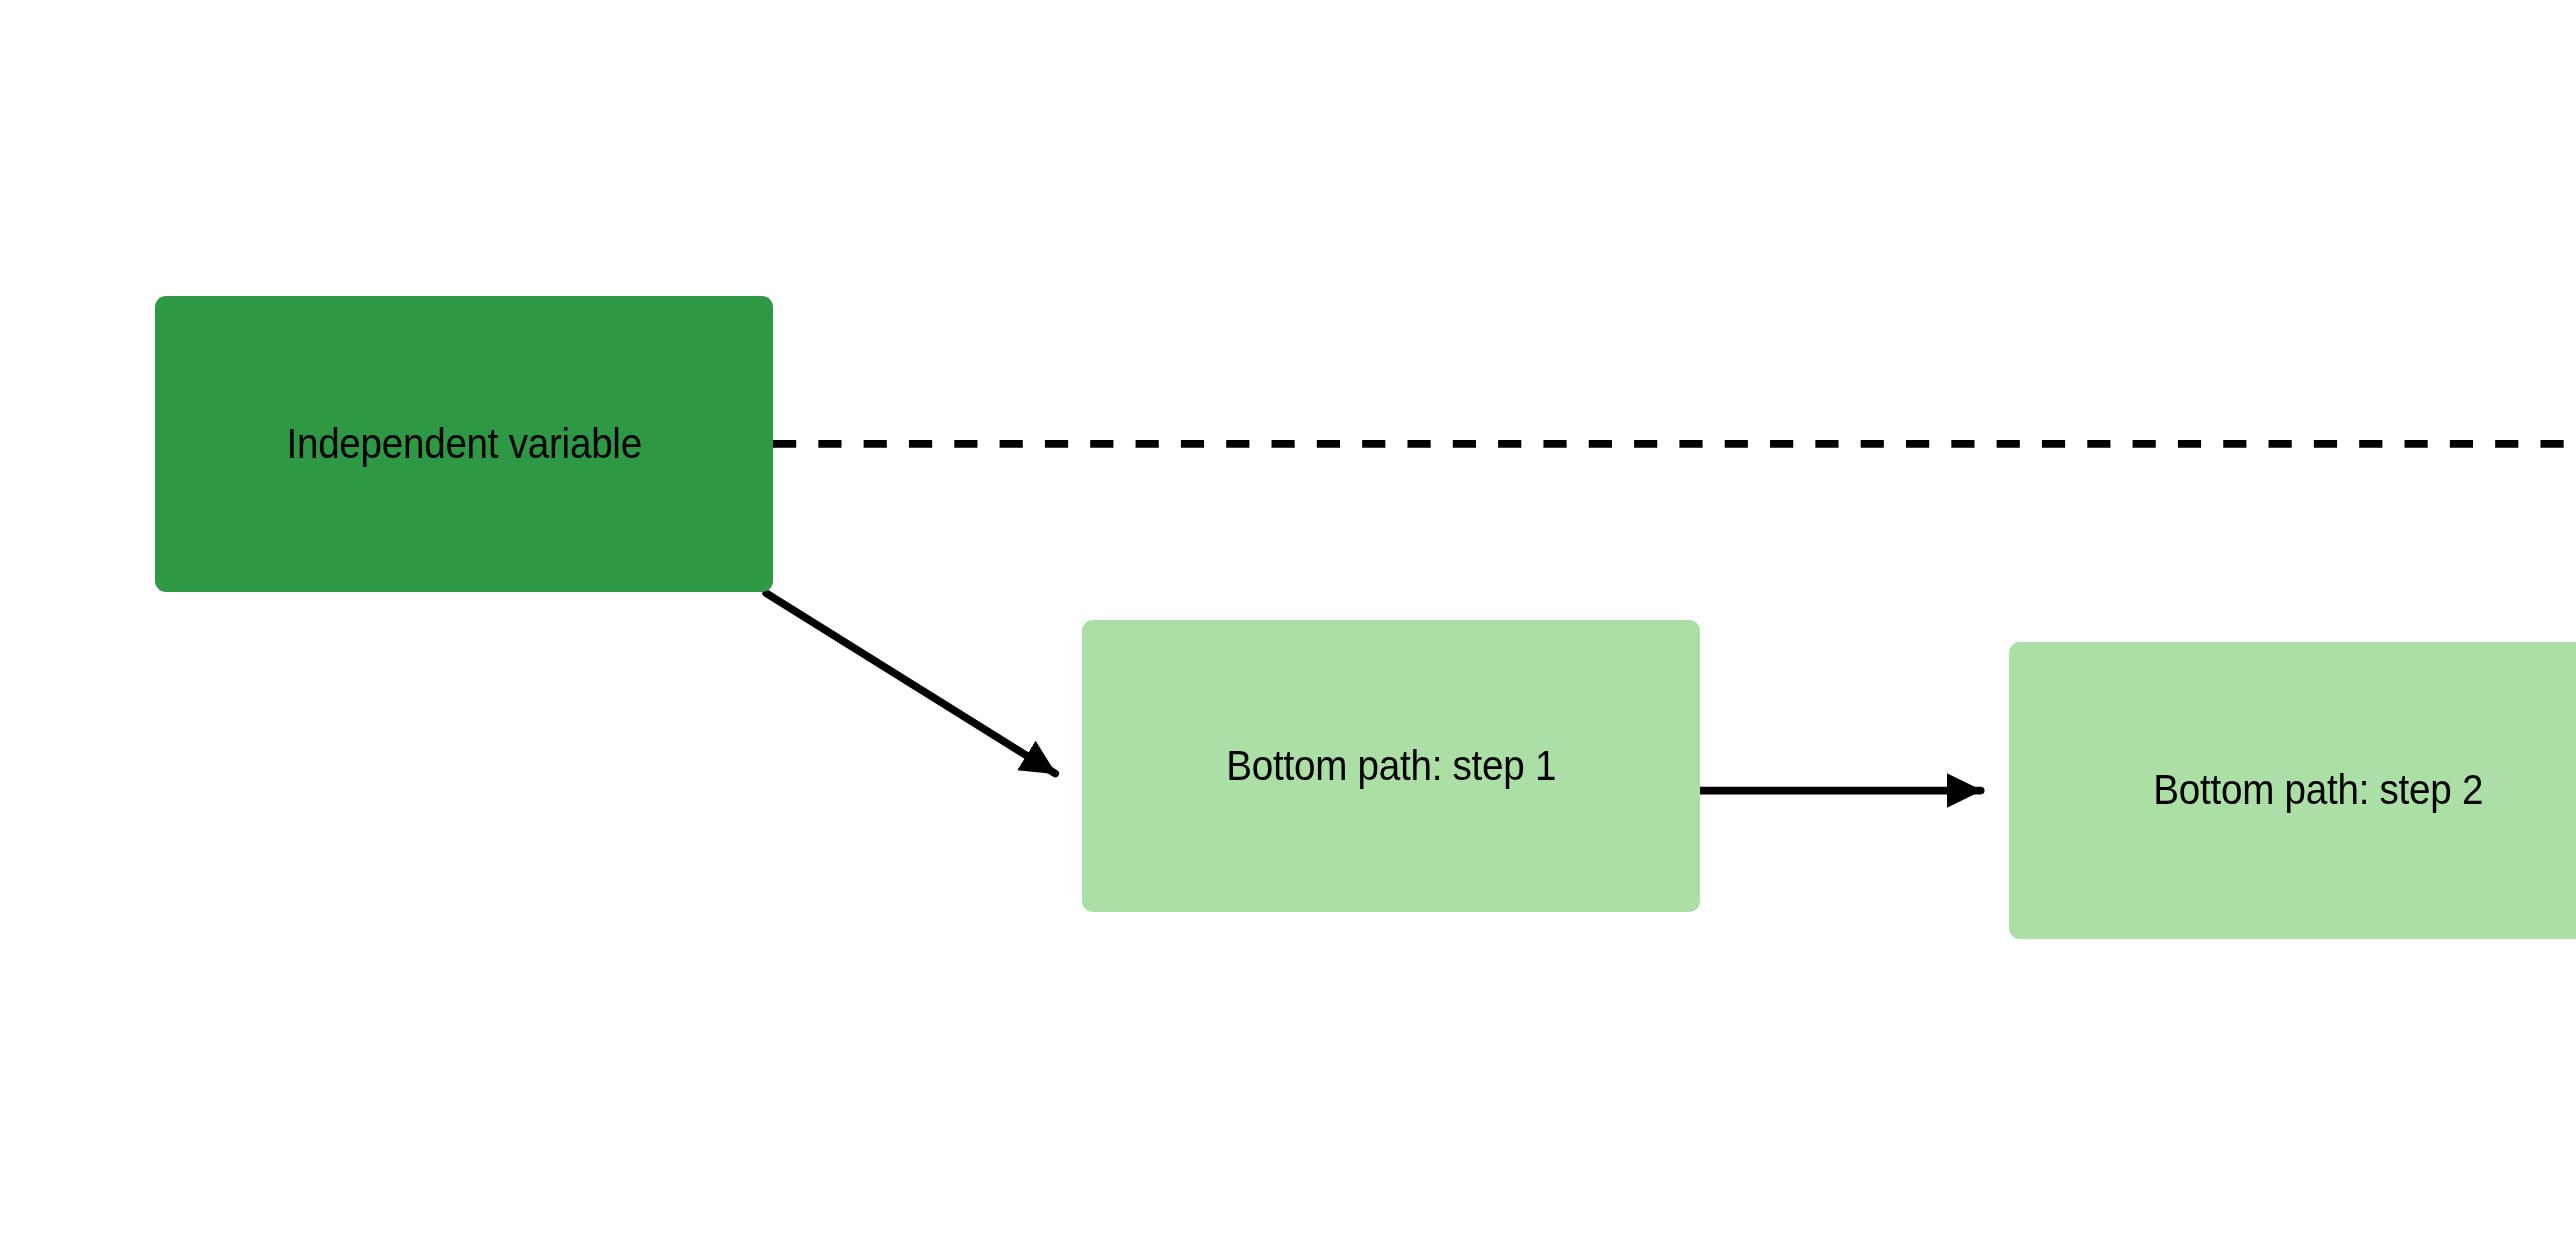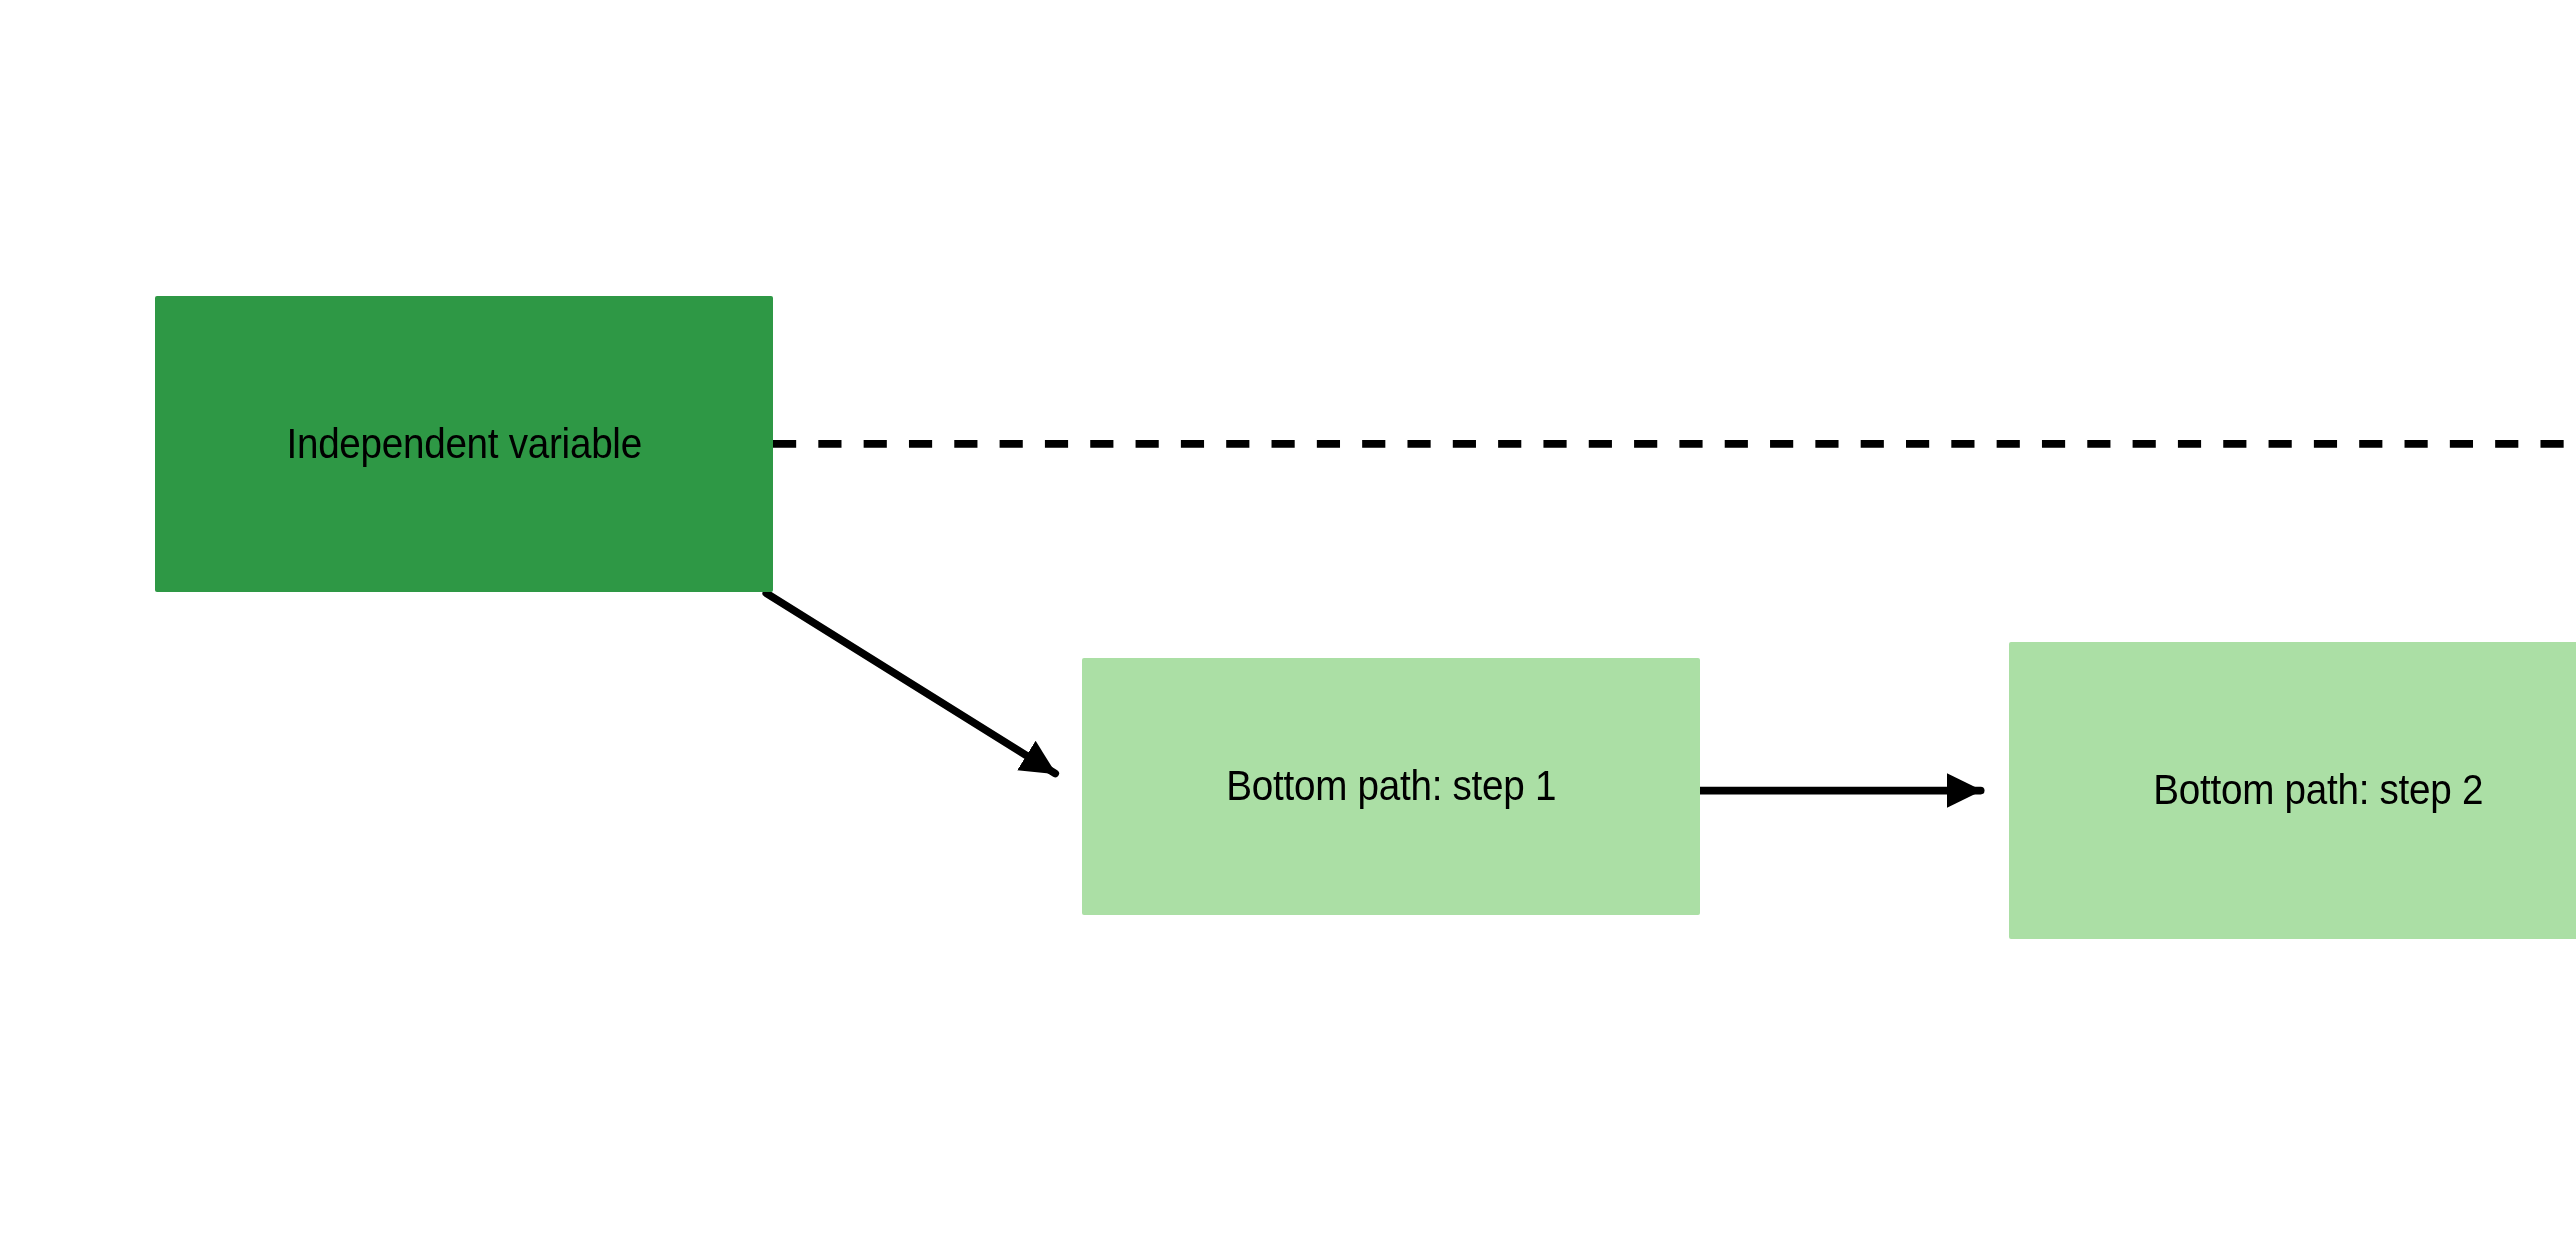--- a/index.html
+++ b/index.html
@@ -26,21 +26,21 @@
     height: 1236px;
     pointer-events: none;
   }
   .node {
     position: absolute;
     box-sizing: border-box;
     display: flex;
     align-items: center;
     justify-content: center;
     text-align: center;
-    border-radius: 2px;
+    border-radius: 11px;
     color: #000000;
     font-size: 42px;
     line-height: 1.1;
     letter-spacing: -0.3px;
     font-stretch: condensed;
     font-family: "Liberation Sans", sans-serif;
   }
   .node-label {
     display: block;
     transform: scaleX(0.92);
@@ -71,21 +71,21 @@
 
     <line x1="3300" y1="1535" x2="3845" y2="1535" stroke="#000000" stroke-width="15" stroke-linecap="round" marker-end="url(#arrowhead)"></line>
 
     <line x1="5100" y1="1535" x2="5650" y2="1190" stroke="#000000" stroke-width="15" stroke-linecap="round" marker-end="url(#arrowhead)"></line>
   </svg>
 
   <div class="node node-primary" style="left:155px; top:296px; width:618px; height:296px;">
     <span class="node-label">Independent variable</span>
   </div>
 
-  <div class="node node-secondary" style="left:1082px; top:658px; width:618px; height:257px;">
+  <div class="node node-secondary" style="left:1082px; top:620px; width:618px; height:292px;">
     <span class="node-label">Bottom path: step 1</span>
   </div>
 
   <div class="node node-secondary" style="left:2009px; top:642px; width:618px; height:297px;">
     <span class="node-label">Bottom path: step 2</span>
   </div>
 
 </div>
 
 

